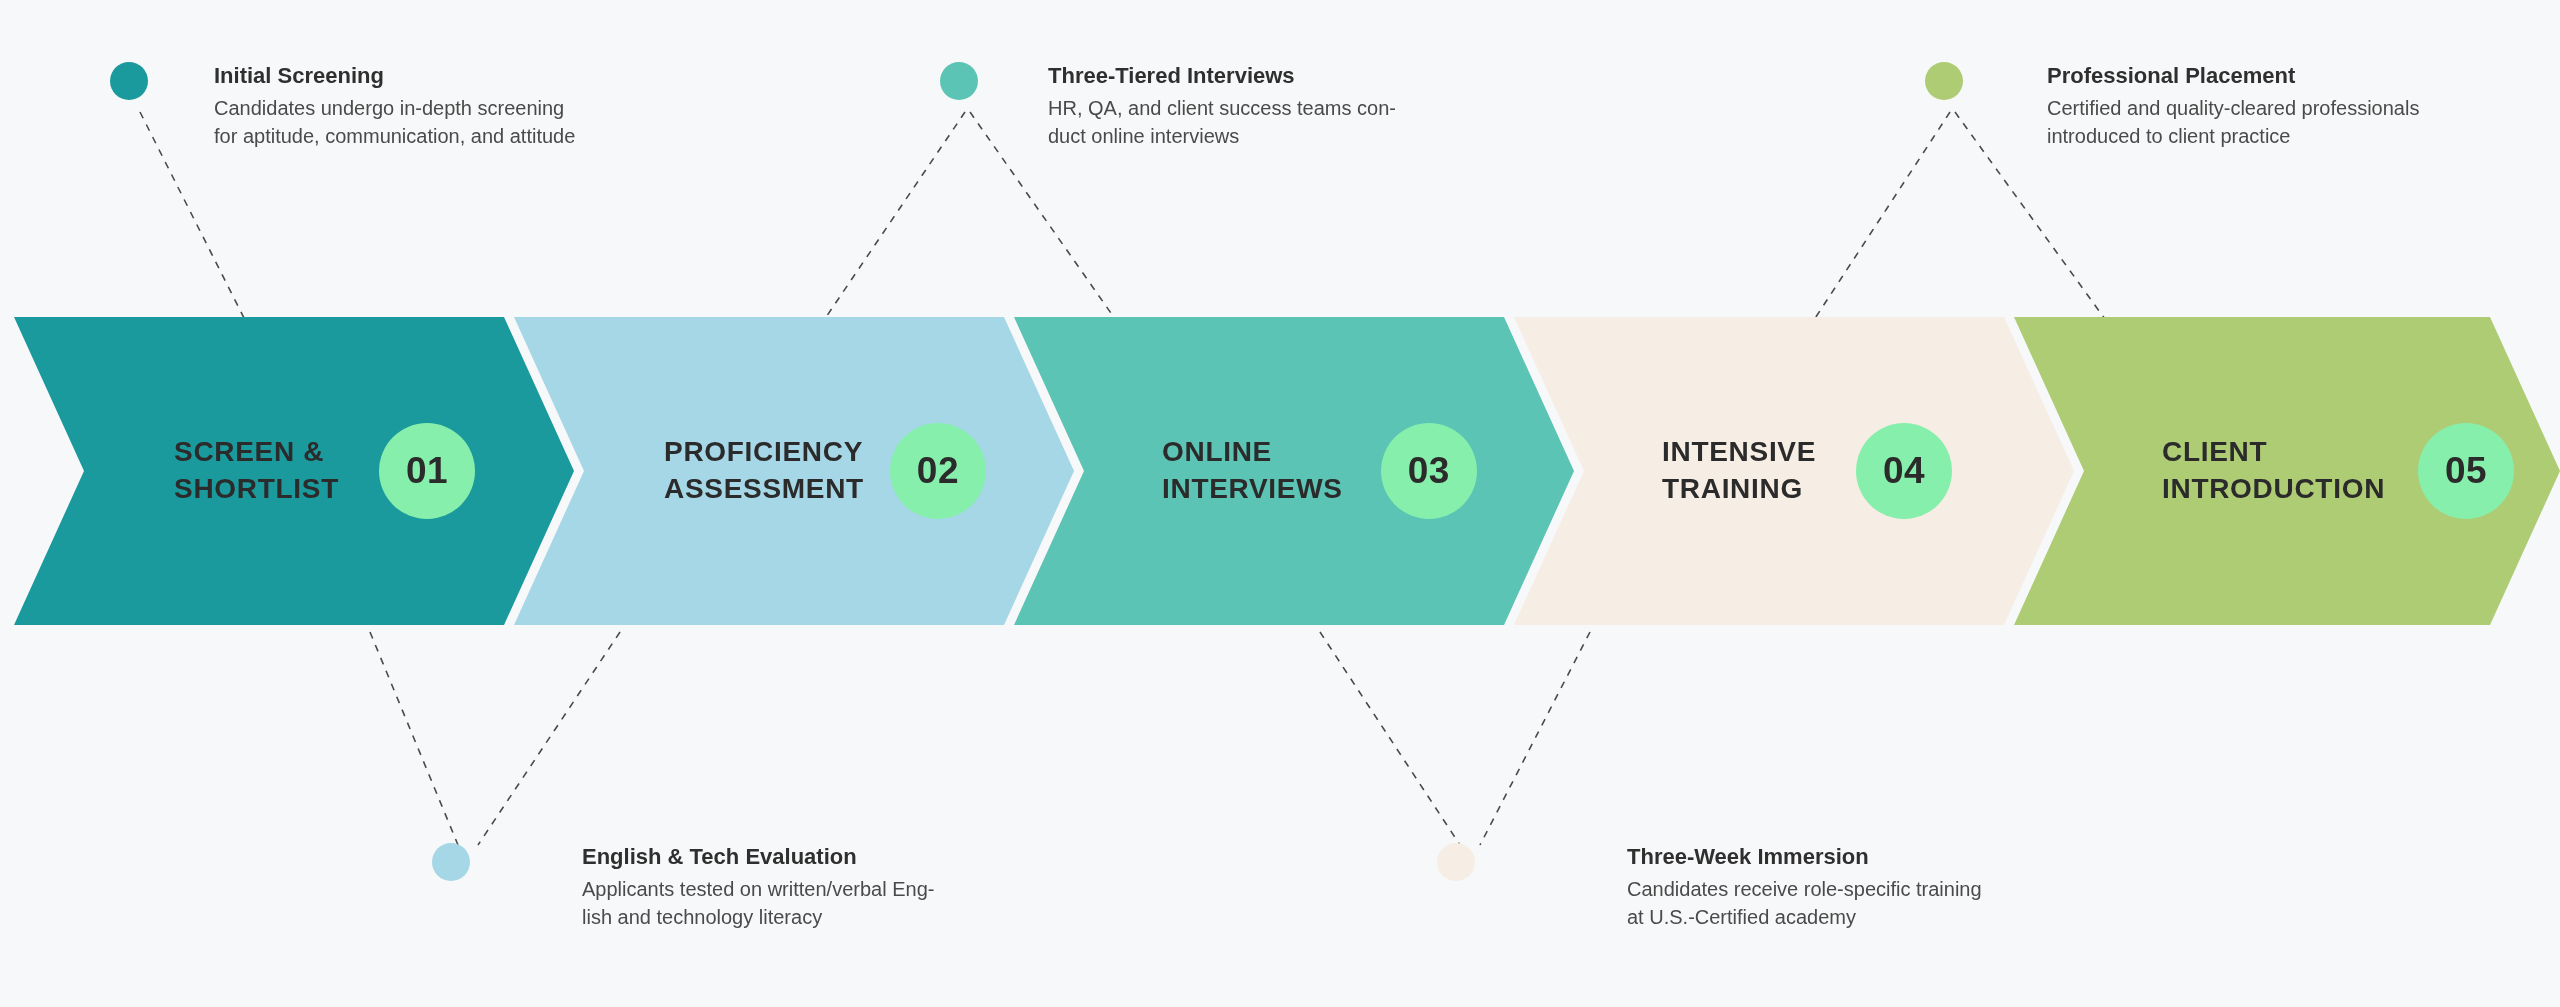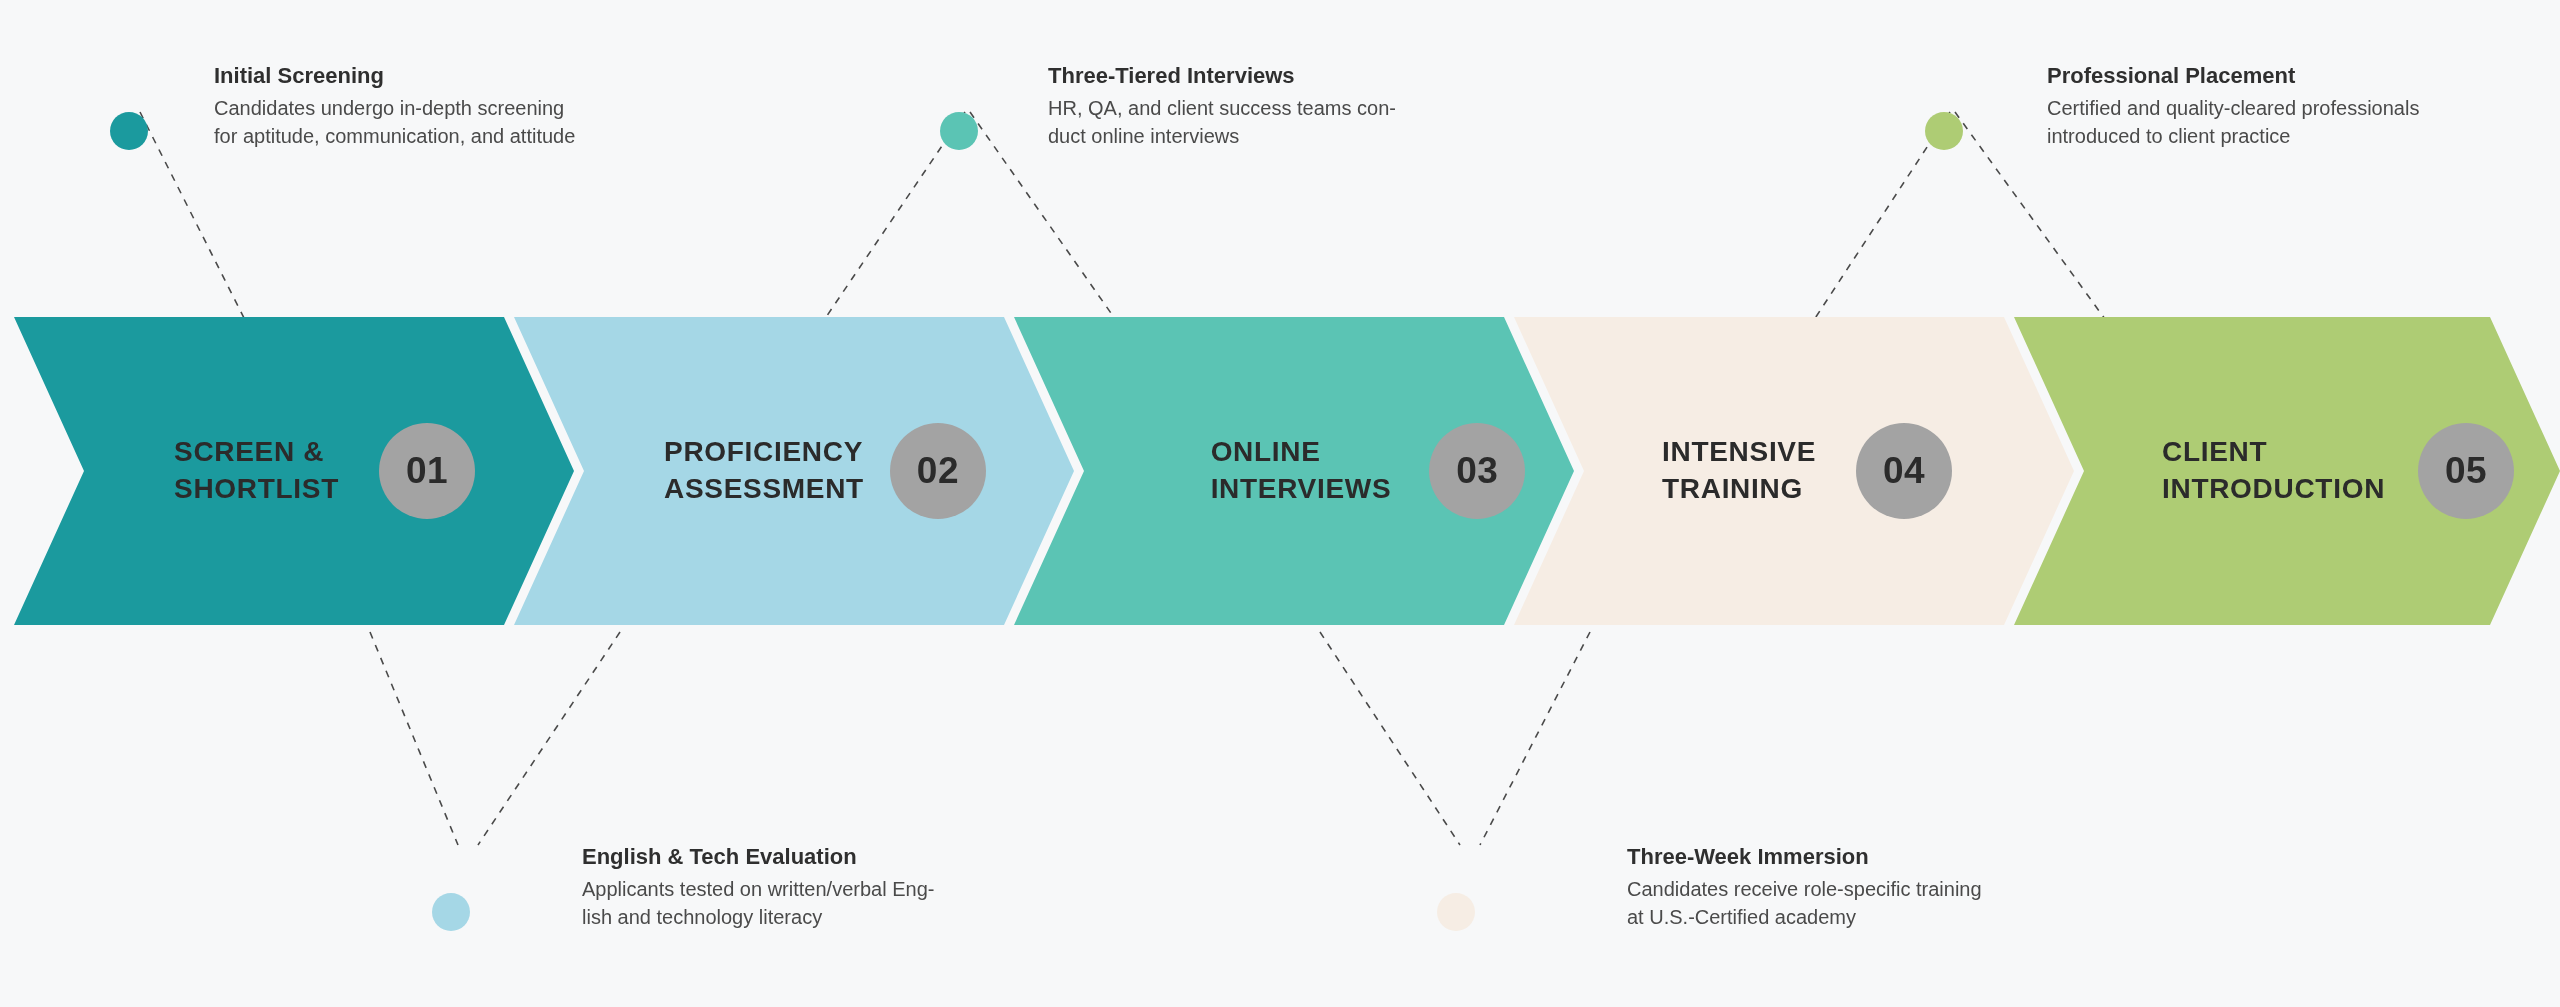--- a/index.html
+++ b/index.html
@@ -65,36 +65,36 @@
     letter-spacing: 0.7px;
     line-height: 1.32;
     color: #2b2b2b;
     white-space: pre-line;
     text-transform: uppercase;
   }
   .step-badge {
     width: 96px;
     height: 96px;
     border-radius: 50%;
-    background: #a3a3a3;
+    background: #86efac;
     display: flex;
     align-items: center;
     justify-content: center;
     font-size: 37px;
     font-weight: bold;
     color: #2b2b2b;
     letter-spacing: 0.5px;
     flex: none;
   }
 
   
   .callout {
     position: absolute;
     display: flex;
-    align-items: flex-end;
+    align-items: flex-start;
   }
   .callout-dot {
     width: 38px;
     height: 38px;
     border-radius: 50%;
     flex: none;
   }
   .callout-text {
     margin-left: 0;
   }
@@ -153,21 +153,21 @@
         <div class="chevron-label">PROFICIENCY
 ASSESSMENT</div>
         <div class="step-badge" style="margin-left:26px;">02</div>
       </div>
     </div>
 
     <div class="chevron" style="left:1014px; width:560px;">
       <svg class="chevron-shape" viewBox="0 0 560 308" preserveAspectRatio="none" xmlns="http://www.w3.org/2000/svg">
         <polygon points="0,0 490,0 560,154 490,308 0,308 70,154" fill="#5BC4B4"></polygon>
       </svg>
-      <div class="chevron-content" style="padding-left:148px;justify-content:center;">
+      <div class="chevron-content" style="padding-left:148px;">
         <div class="chevron-label">ONLINE
 INTERVIEWS</div>
         <div class="step-badge" style="margin-left:38px;">03</div>
       </div>
     </div>
 
     <div class="chevron" style="left:1514px; width:560px;">
       <svg class="chevron-shape" viewBox="0 0 560 308" preserveAspectRatio="none" xmlns="http://www.w3.org/2000/svg">
         <polygon points="0,0 490,0 560,154 490,308 0,308 70,154" fill="#F6EDE4"></polygon>
       </svg>

